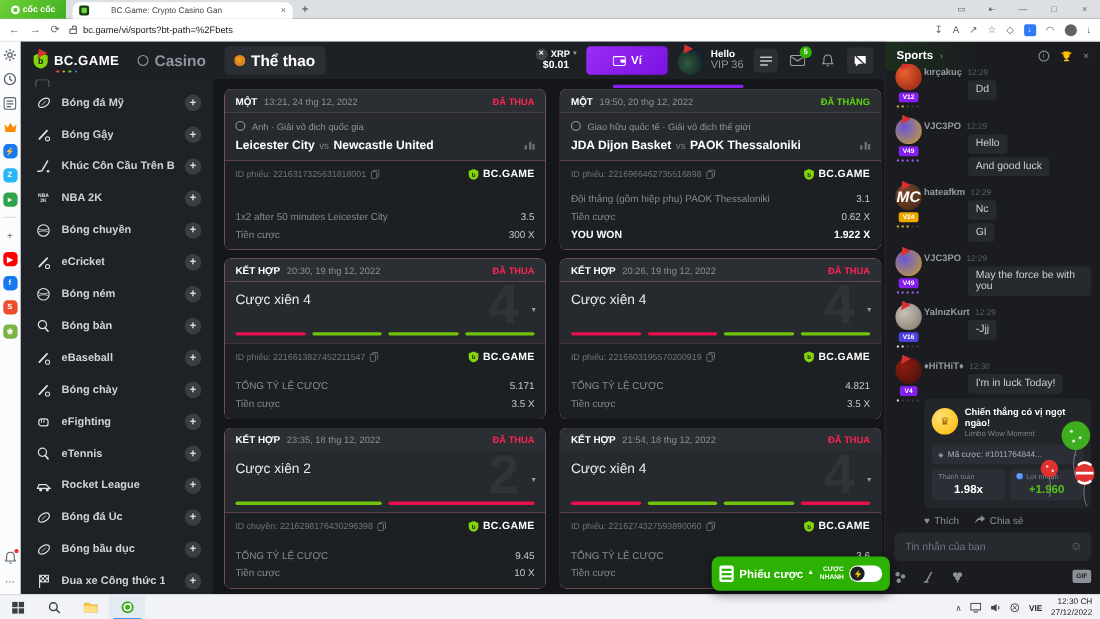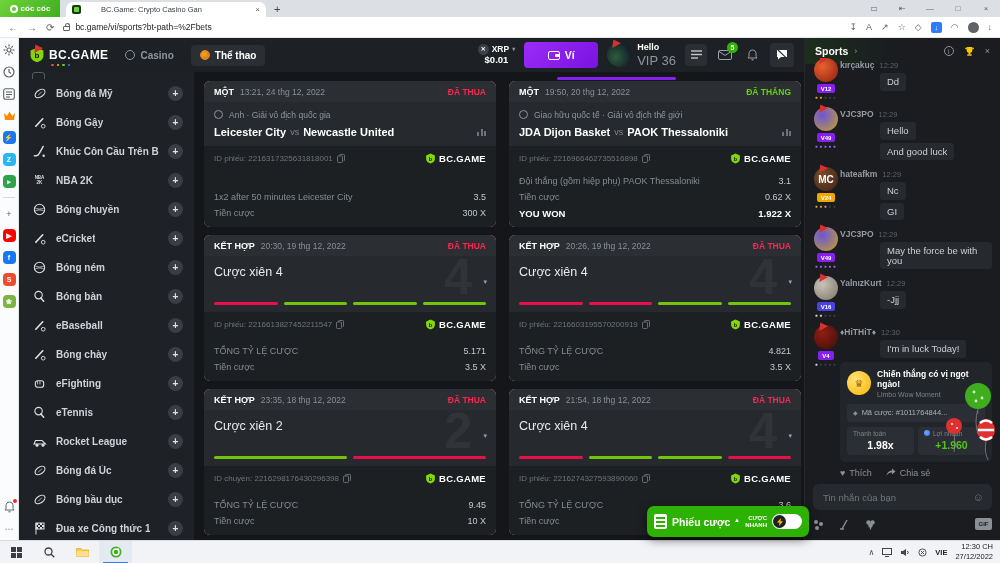--- a/index.html
+++ b/index.html
@@ -39,36 +39,36 @@
   .rail-div{width:12px;height:1px;background:#d7dadd;flex:none;}
   .rail-bottom{margin-top:auto;position:relative;}
   .rail-reddot{position:absolute;right:-1px;top:-1px;width:4px;height:4px;border-radius:50%;background:#e63030;}
 
   .left-main{width:785px;display:flex;flex-direction:column;background:#17191d;}
   .site-header{height:34px;background:#1d2024;display:flex;align-items:center;padding:0 10px;gap:8px;flex:none;}
   .logo{display:flex;align-items:center;gap:4px;position:relative;}
   .logo-text{color:#fff;font-weight:800;font-size:12px;letter-spacing:.4px;}
   .logo-lights{position:absolute;left:22px;bottom:-3px;display:flex;gap:3px;}
   .logo-lights i{width:2.5px;height:2.5px;border-radius:50%;display:block;}
-  .nav-item{display:flex;align-items:center;gap:5px;color:#8f959d;font-size:10px;font-weight:bold;padding:5px 9px;border-radius:4px;}
+  .nav-item{display:flex;align-items:center;gap:5px;color:#8f959d;font-size:14px;font-weight:bold;padding:5px 9px;border-radius:4px;}
   .nav-item.active{background:#2b2e33;color:#fff;}
   .nav-ico{width:10px;height:10px;border-radius:50%;border:1.5px solid currentColor;display:inline-block;}
   .nav-item.active .nav-ico{border-color:#f08c1e;background:radial-gradient(circle at 40% 40%,#f5a623,#d06a10);}
   .hdr-right{margin-left:auto;display:flex;align-items:center;gap:9px;}
   .balance{display:flex;flex-direction:column;align-items:center;line-height:1.15;}
   .bal-top{display:flex;align-items:center;gap:3px;color:#fff;font-size:8.5px;font-weight:bold;}
   .coin-ic{width:11px;height:11px;border-radius:50%;background:#3c4047;color:#fff;font-size:6px;display:flex;align-items:center;justify-content:center;}
   .bal-amt{color:#fff;font-size:9.5px;font-weight:bold;}
   .wallet-btn{width:74px;height:26px;border-radius:4px;background:linear-gradient(135deg,#9a2cf8,#7a12e0);
               display:flex;align-items:center;justify-content:center;gap:5px;color:#fff;font-size:10.5px;font-weight:bold;}
   .avatar{width:25px;height:25px;border-radius:50%;background:radial-gradient(circle at 35% 60%,#2e5d3a,#14202c 70%);position:relative;flex:none;}
   .santa::after{content:"";position:absolute;top:-3px;left:3px;width:0;height:0;border-left:5px solid transparent;border-right:5px solid transparent;border-bottom:7px solid #d8312f;transform:rotate(-28deg);}
   .user-meta{line-height:1.2;}
   .user-name{color:#fff;font-size:9px;font-weight:bold;}
-  .user-vip{color:#8f959d;font-size:13px;}
+  .user-vip{color:#8f959d;font-size:10px;}
   .sq-icon{width:22px;height:22px;border-radius:4px;background:#2b2e33;display:flex;align-items:center;justify-content:center;color:#c3c8cd;}
   .plain-icon{position:relative;display:flex;align-items:center;justify-content:center;width:18px;height:18px;color:#9aa0a7;}
   .mail-badge{position:absolute;top:-4px;right:-4px;min-width:11px;height:11px;border-radius:6px;background:#2db203;color:#fff;
               font-size:7px;font-weight:bold;display:flex;align-items:center;justify-content:center;padding:0 2px;}
 
   .content{flex:1;display:flex;min-height:0;}
   .sports-sidebar{width:175px;background:#1e2125;overflow:hidden;padding-top:0;flex:none;}
   .clipped-item{height:7px;overflow:hidden;padding-left:13px;}
   .clipped-item i{display:block;width:13px;height:13px;border-radius:3px;border:1.5px solid #565b62;}
   .sidebar-item{height:29px;display:flex;align-items:center;gap:9px;padding:0 11px 0 13px;color:#cfd3d8;font-size:10px;font-weight:bold;}
@@ -132,21 +132,21 @@
   .chat-header{height:26px;display:flex;align-items:center;gap:6px;padding:0 10px;flex:none;
                background:linear-gradient(90deg,rgba(45,178,3,.12),rgba(45,178,3,0) 45%);}
   .chat-title{font-size:10.5px;font-weight:bold;color:#fff;}
   .chev{color:#8b9097;font-size:9px;}
   .chat-hicons{margin-left:auto;display:flex;align-items:center;gap:10px;color:#8b9097;}
   .info-ic{width:10px;height:10px;border-radius:50%;border:1px solid #8b9097;font-size:7px;display:flex;align-items:center;justify-content:center;}
   .chat-msgs{flex:1;overflow:hidden;padding:0 8px;margin-top:-6px;display:flex;flex-direction:column;gap:7px;}
   .msg{display:flex;gap:1px;}
   .m-left{width:26px;display:flex;flex-direction:column;align-items:center;gap:2px;flex:none;}
   .m-avatar{width:24px;height:24px;border-radius:50%;position:relative;display:flex;align-items:center;justify-content:center;
-            color:#fff;font-size:10px;font-weight:bold;}
+            color:#fff;font-size:14px;font-weight:bold;font-style:italic;}
   .m-badge{font-size:6px;font-weight:bold;color:#fff;border-radius:2px;padding:1.5px 4px;}
   .m-stars{font-size:5px;letter-spacing:1.5px;line-height:1;white-space:nowrap;}
   .m-right{flex:1;min-width:0;}
   .m-meta{display:flex;gap:5px;align-items:baseline;font-size:8.5px;color:#959ba3;font-weight:bold;margin-top:2px;}
   .m-time{color:#5d636b;font-weight:normal;font-size:7.5px;}
   .m-bubble{display:inline-block;background:#26292e;border-radius:3px;padding:4px 7px;font-size:9.5px;color:#cdd1d6;margin-top:3px;max-width:100%;}
   .bubble-line{line-height:1;padding-left:40px;}
 
   .win-card{margin-top:4px;background:#22252a;border-radius:6px;padding:7px;width:152px;}
   .wc-head{display:flex;gap:6px;align-items:center;}

